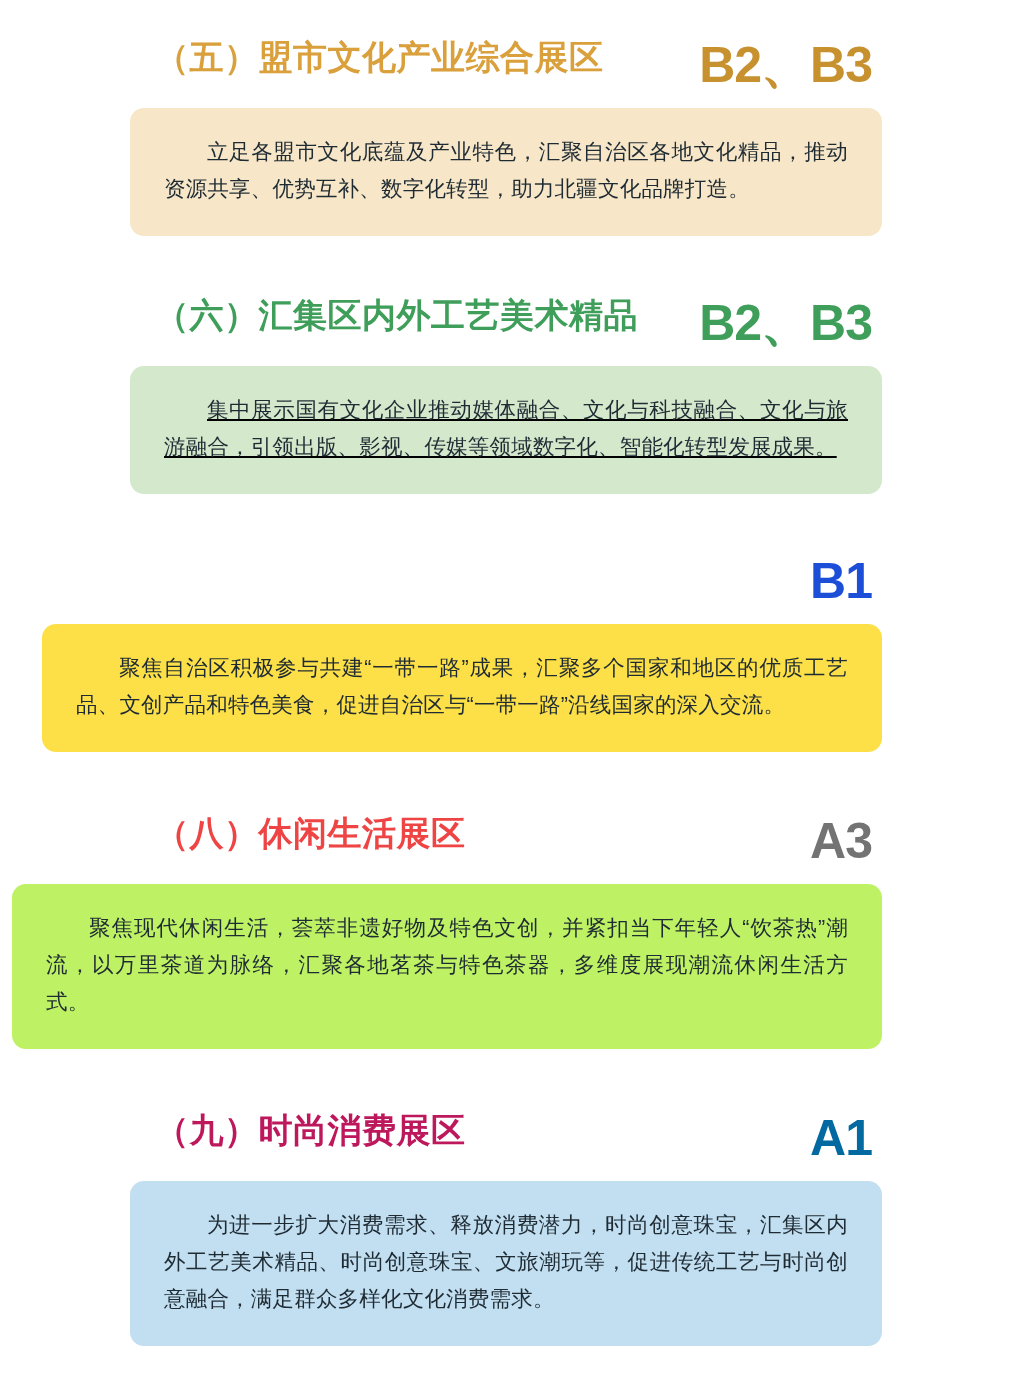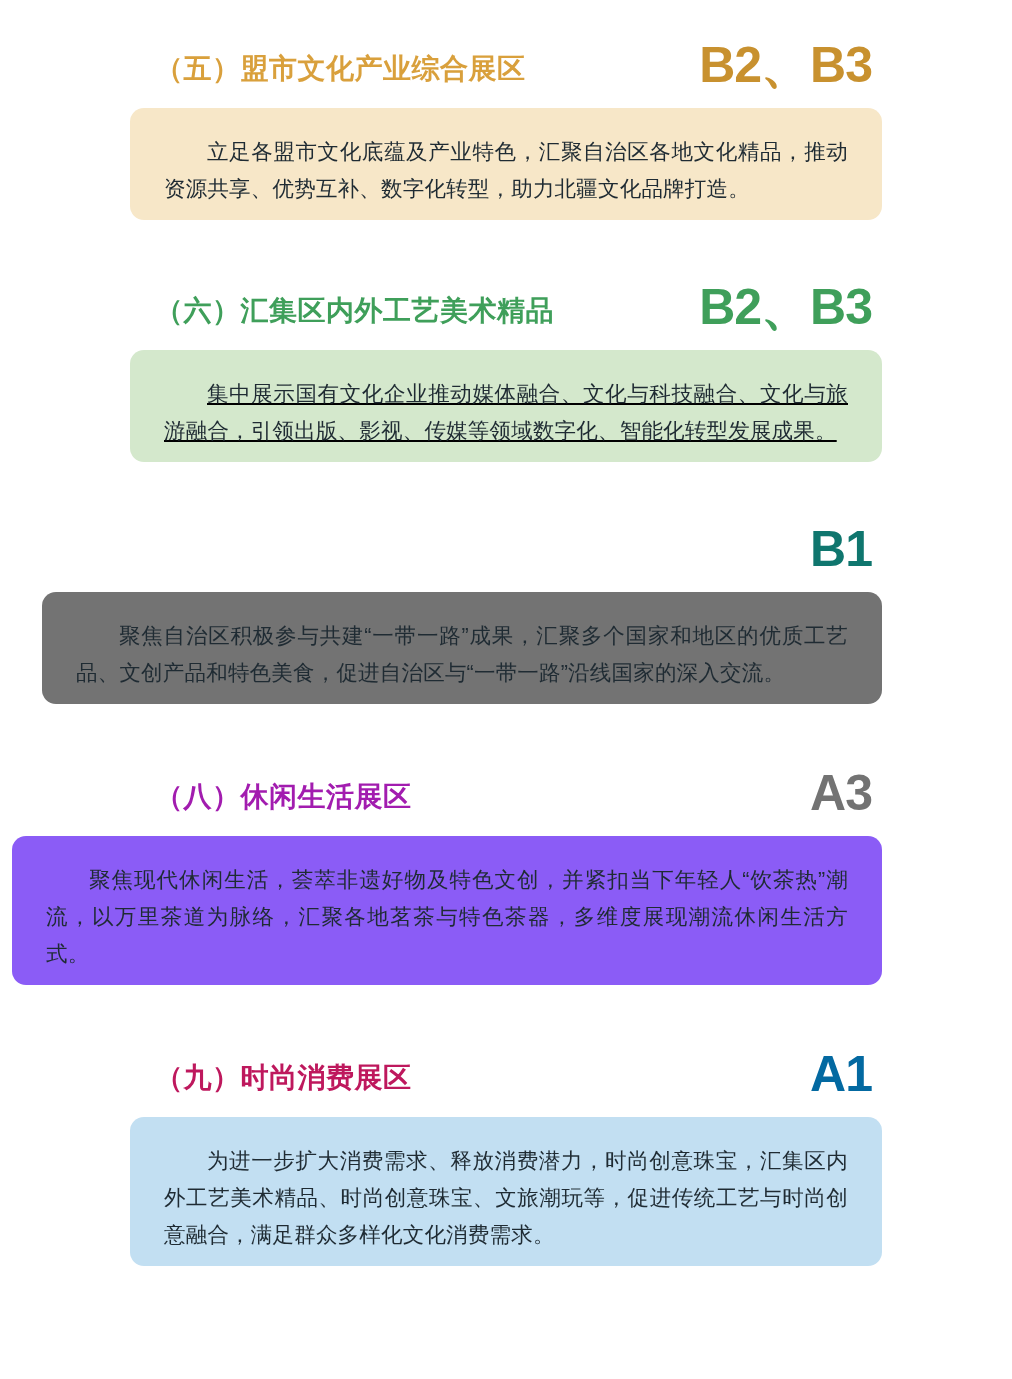--- a/index.html
+++ b/index.html
@@ -25,40 +25,40 @@
     position: relative;
     margin: 0 0 0 0;
   }
   .section-head {
     position: relative;
     height: 78px;
   }
   .section-title {
     position: absolute;
     left: 155px;
-    bottom: 8px;
-    font-size: 28px;
+    bottom: 15px;
+    font-size: 34px;
     font-weight: bold;
     letter-spacing: 0.5px;
     white-space: nowrap;
   }
   .section-code {
     position: absolute;
     right: 140px;
     bottom: 6px;
     font-size: 50px;
     font-weight: bold;
     letter-spacing: -1px;
     line-height: 1;
     white-space: nowrap;
   }
   .section-body {
     margin: 12px 130px 0 130px;
     border-radius: 14px;
-    padding: 26px 34px 12px 34px;
+    padding: 26px 34px 28px 34px;
     box-sizing: border-box;
   }
   .section-body p {
     margin: 0;
     font-size: 21.5px;
     line-height: 1.72;
     color: #1f2b33;
     text-align: justify;
     text-indent: 2em;
     letter-spacing: 0.2px;
@@ -95,35 +95,35 @@
       </div>
       <div class="section-code" style="color: rgb(63, 159, 90);">B2、B3</div>
     </div>
     <div class="section-body" style="background: rgb(212, 232, 204); text-decoration: underline;">
       <p>集中展示国有文化企业推动媒体融合、文化与科技融合、文化与旅游融合，引领出版、影视、传媒等领域数字化、智能化转型发展成果。</p>
     </div>
   </div>
 
   <div class="section s3">
     <div class="section-head">
-      <div class="section-code" style="color: #0f766e;">B1</div>
+      <div class="section-code" style="color: #1d4ed8;">B1</div>
     </div>
-    <div class="section-body" style="background: #737373; margin-left: 42px;">
+    <div class="section-body" style="background: #fde047; margin-left: 42px;">
       <p>聚焦自治区积极参与共建“一带一路”成果，汇聚多个国家和地区的优质工艺品、文创产品和特色美食，促进自治区与“一带一路”沿线国家的深入交流。</p>
     </div>
   </div>
 
   <div class="section s4">
     <div class="section-head">
-      <div class="section-title" style="color: #a21caf; text-align: right;">
+      <div class="section-title" style="color: #ef4444; text-align: right;">
         <span>（八）</span><span>休闲生活展区</span>
       </div>
       <div class="section-code" style="color: #737373;">A3</div>
     </div>
-    <div class="section-body" style="background: #8b5cf6; margin-left: 12px;">
+    <div class="section-body" style="background: #bef264; margin-left: 12px;">
       <p>聚焦现代休闲生活，荟萃非遗好物及特色文创，并紧扣当下年轻人“饮茶热”潮流，以万里茶道为脉络，汇聚各地茗茶与特色茶器，多维度展现潮流休闲生活方式。</p>
     </div>
   </div>
 
   <div class="section s5">
     <div class="section-head">
       <div class="section-title" style="color: #be185d;">
         <span>（九）</span><span>时尚消费展区</span>
       </div>
       <div class="section-code" style="color: #0369a1;">A1</div>

